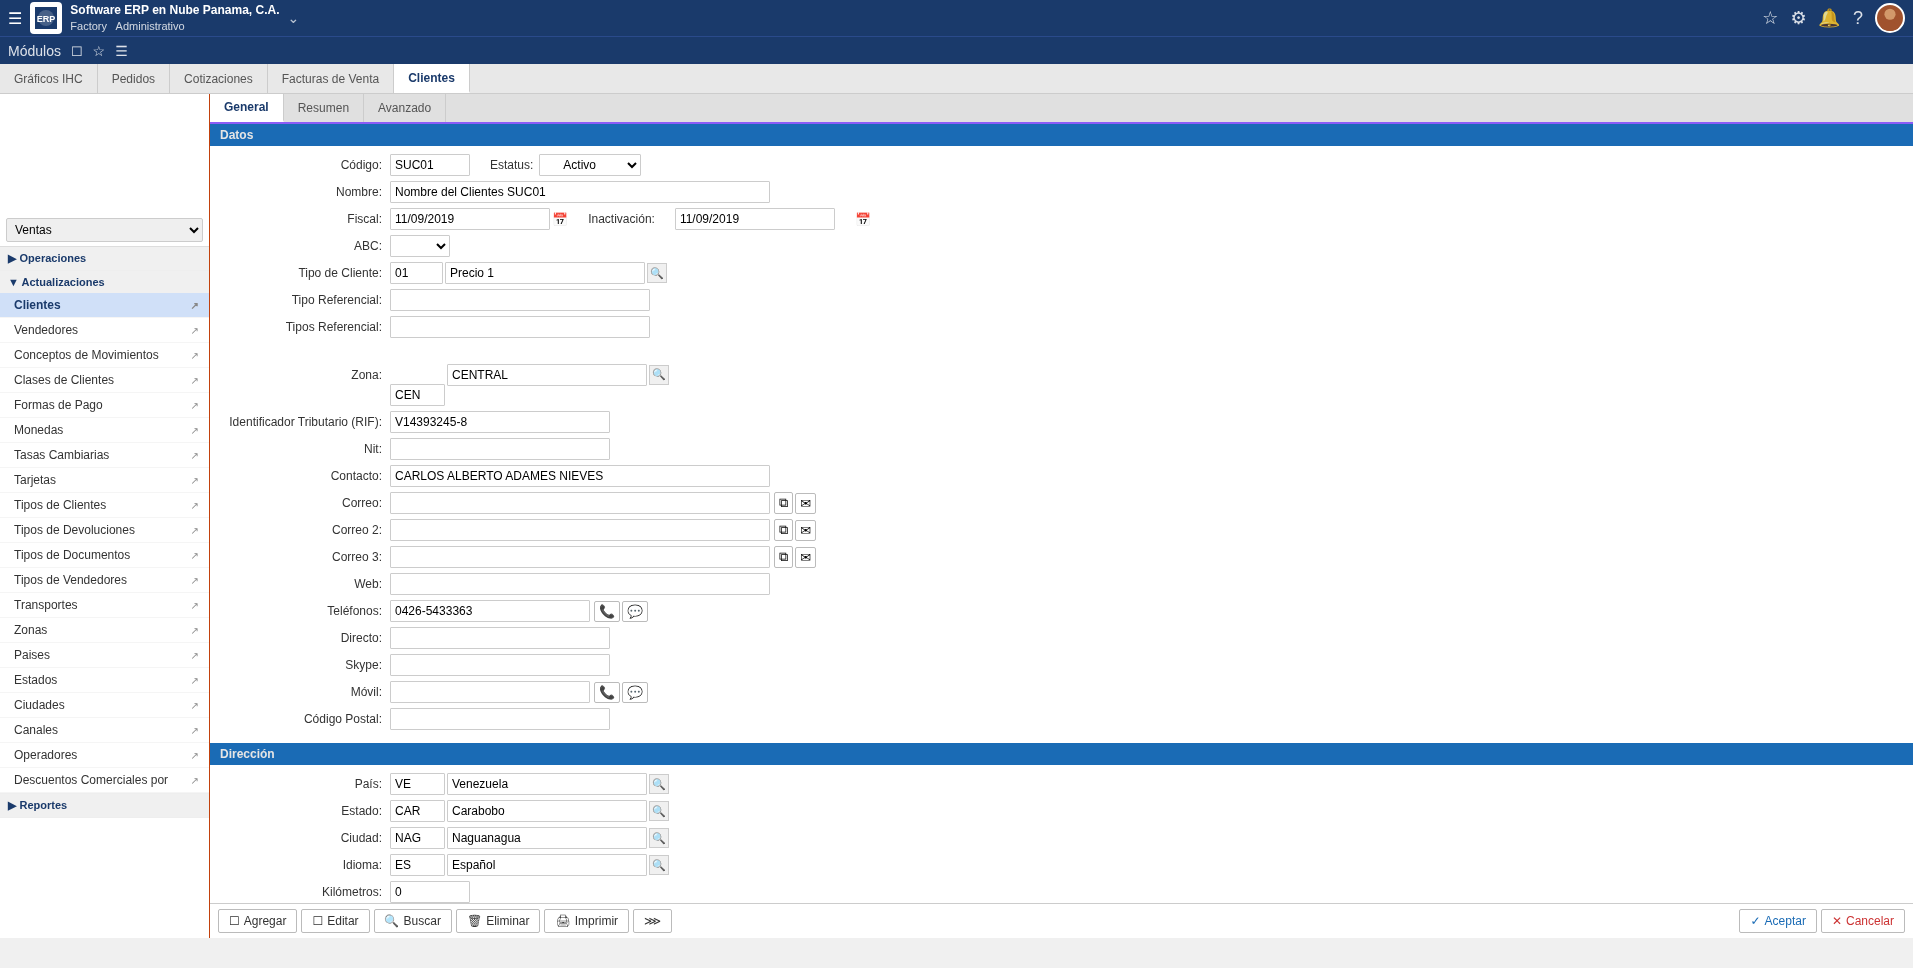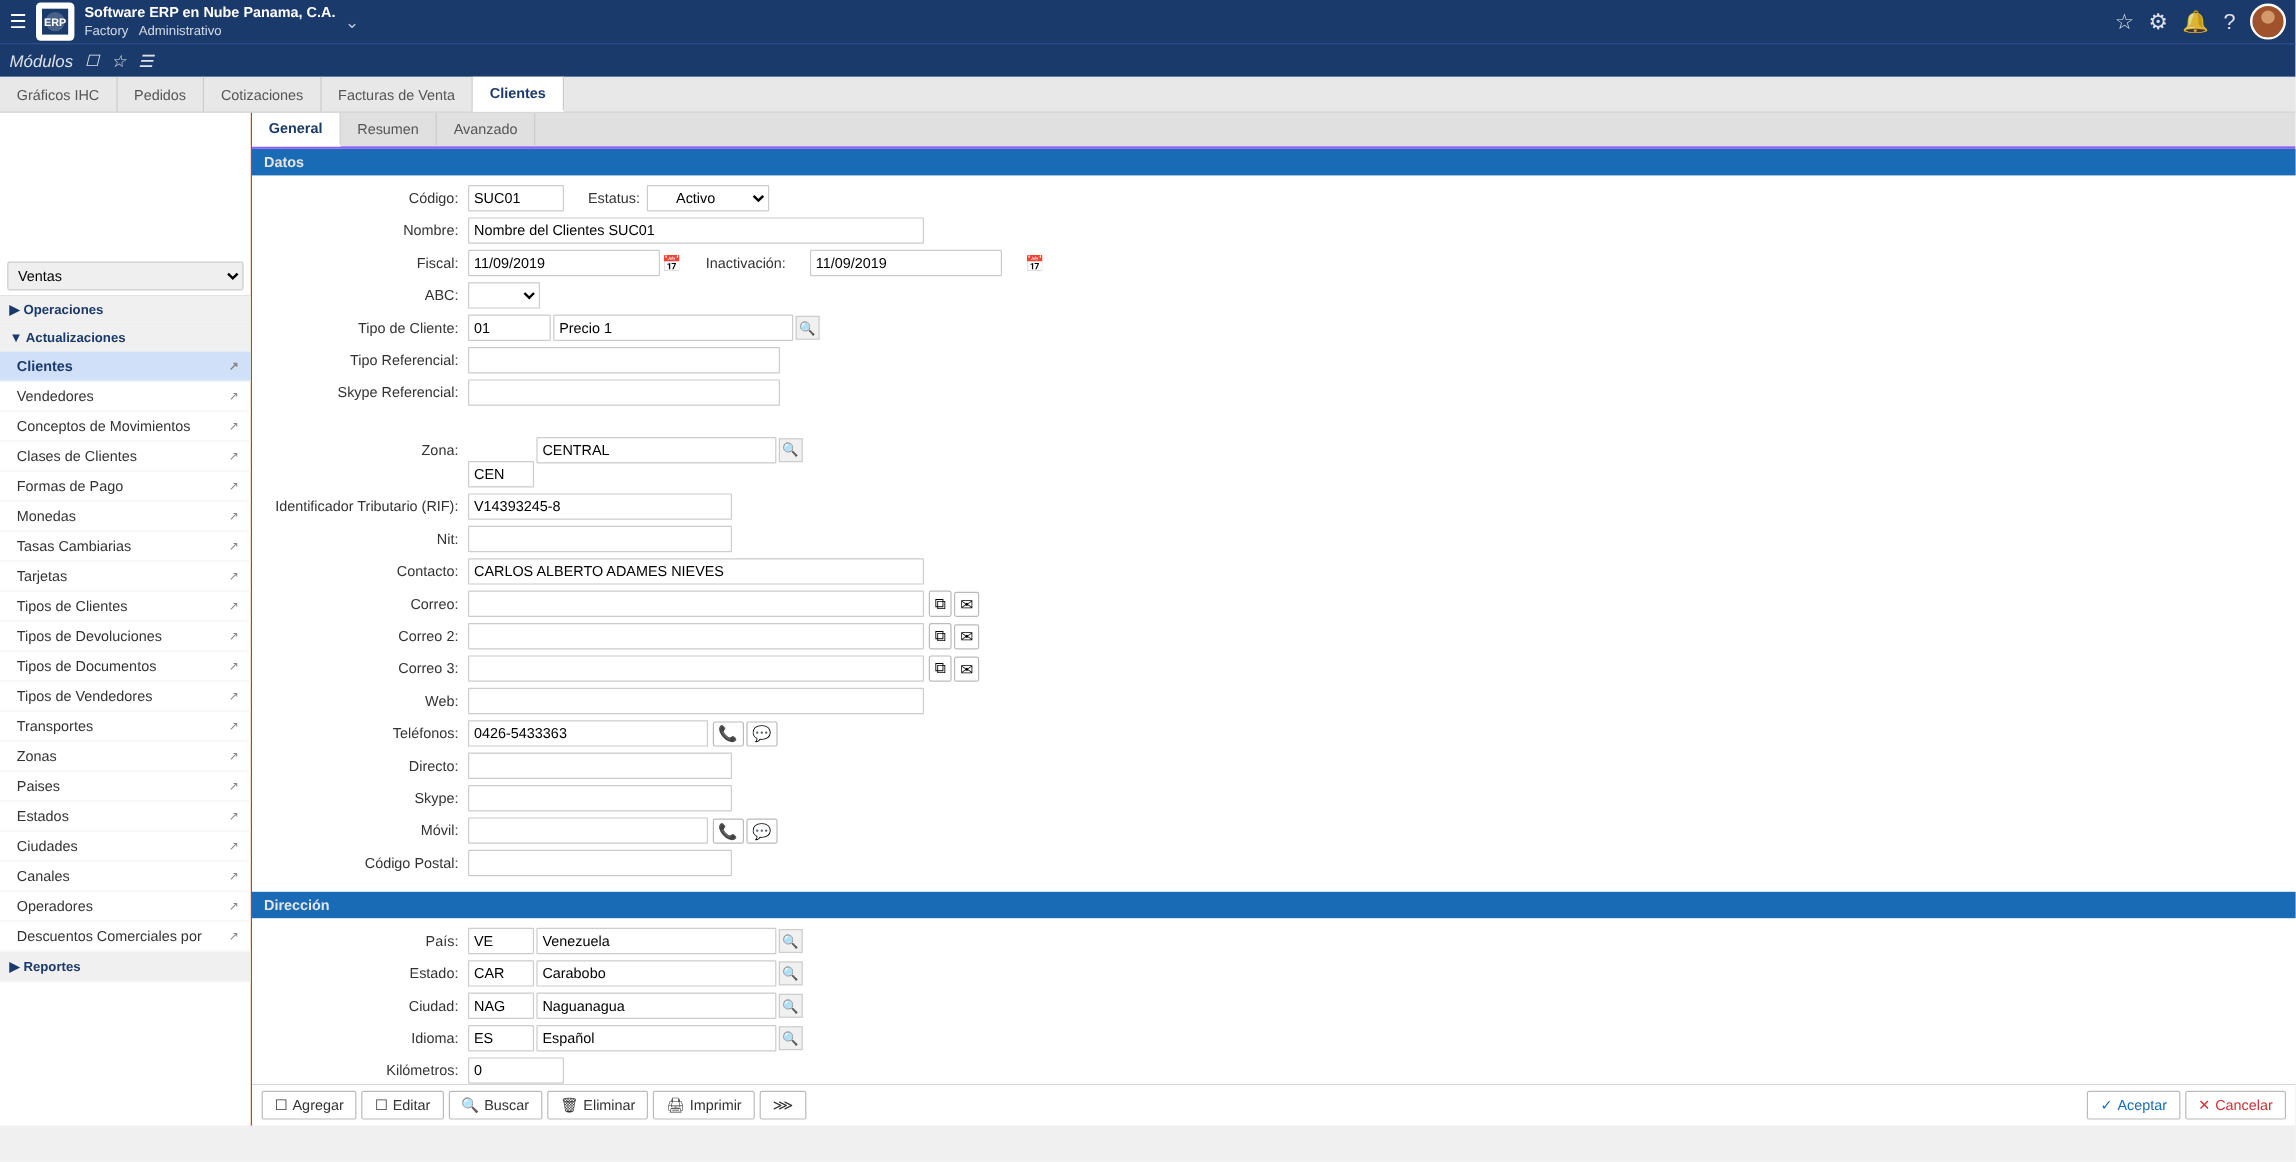--- a/index.html
+++ b/index.html
@@ -28,21 +28,21 @@
 
     
     .second-nav {
       background: #1a3a6b;
       height: 28px;
       display: flex;
       align-items: center;
       padding: 0 8px;
       border-top: 1px solid #2a4a8b;
     }
-    .second-nav-icons { display: flex; gap: 10px; align-items: center; font-style: italic; }
+    .second-nav-icons { display: flex; gap: 10px; align-items: flex-end; }
     .second-nav-icon { color: white; font-size: 14px; cursor: pointer; opacity: 0.85; }
 
     
     .module-tabs {
       background: #e8e8e8;
       height: 30px;
       display: flex;
       align-items: stretch;
       border-bottom: 1px solid #ccc;
     }
@@ -468,32 +468,32 @@
           <span class="form-label">ABC:</span>
           <select class="form-select" style="width:60px;">
             <option>A</option>
             <option>B</option>
             <option>C</option>
           </select>
         </div>
 
         <div class="form-row">
           <span class="form-label">Tipo de Cliente:</span>
-          <input class="form-input form-input-sm" type="text" value="01" style="width: 69px;">
+          <input class="form-input form-input-sm" type="text" value="01" style="width: 53px;">
           <input class="form-input" type="text" value="Precio 1" style="width: 200px; margin-left: 2px;">
           <button class="search-btn" style="margin-left:2px;">🔍</button>
         </div>
 
         <div class="form-row">
           <span class="form-label">Tipo Referencial:</span>
           <input class="form-input" type="text" value="" style="width: 260px;">
         </div>
 
         <div class="form-row">
-          <span class="form-label">Skype Referencial:</span>
+          <span class="form-label">Tipos Referencial:</span>
           <input class="form-input" type="text" value="" style="width: 260px;">
         </div>
 
         <div class="form-row">
           <span class="form-label">Zona:</span>
           <input class="form-input" type="text" value="CEN" style="width: 55px; margin-top: 41px;">
           <input class="form-input" type="text" value="CENTRAL" style="width: 200px; margin-left: 2px;">
           <button class="search-btn" style="margin-left:2px;">🔍</button>
         </div>
 

